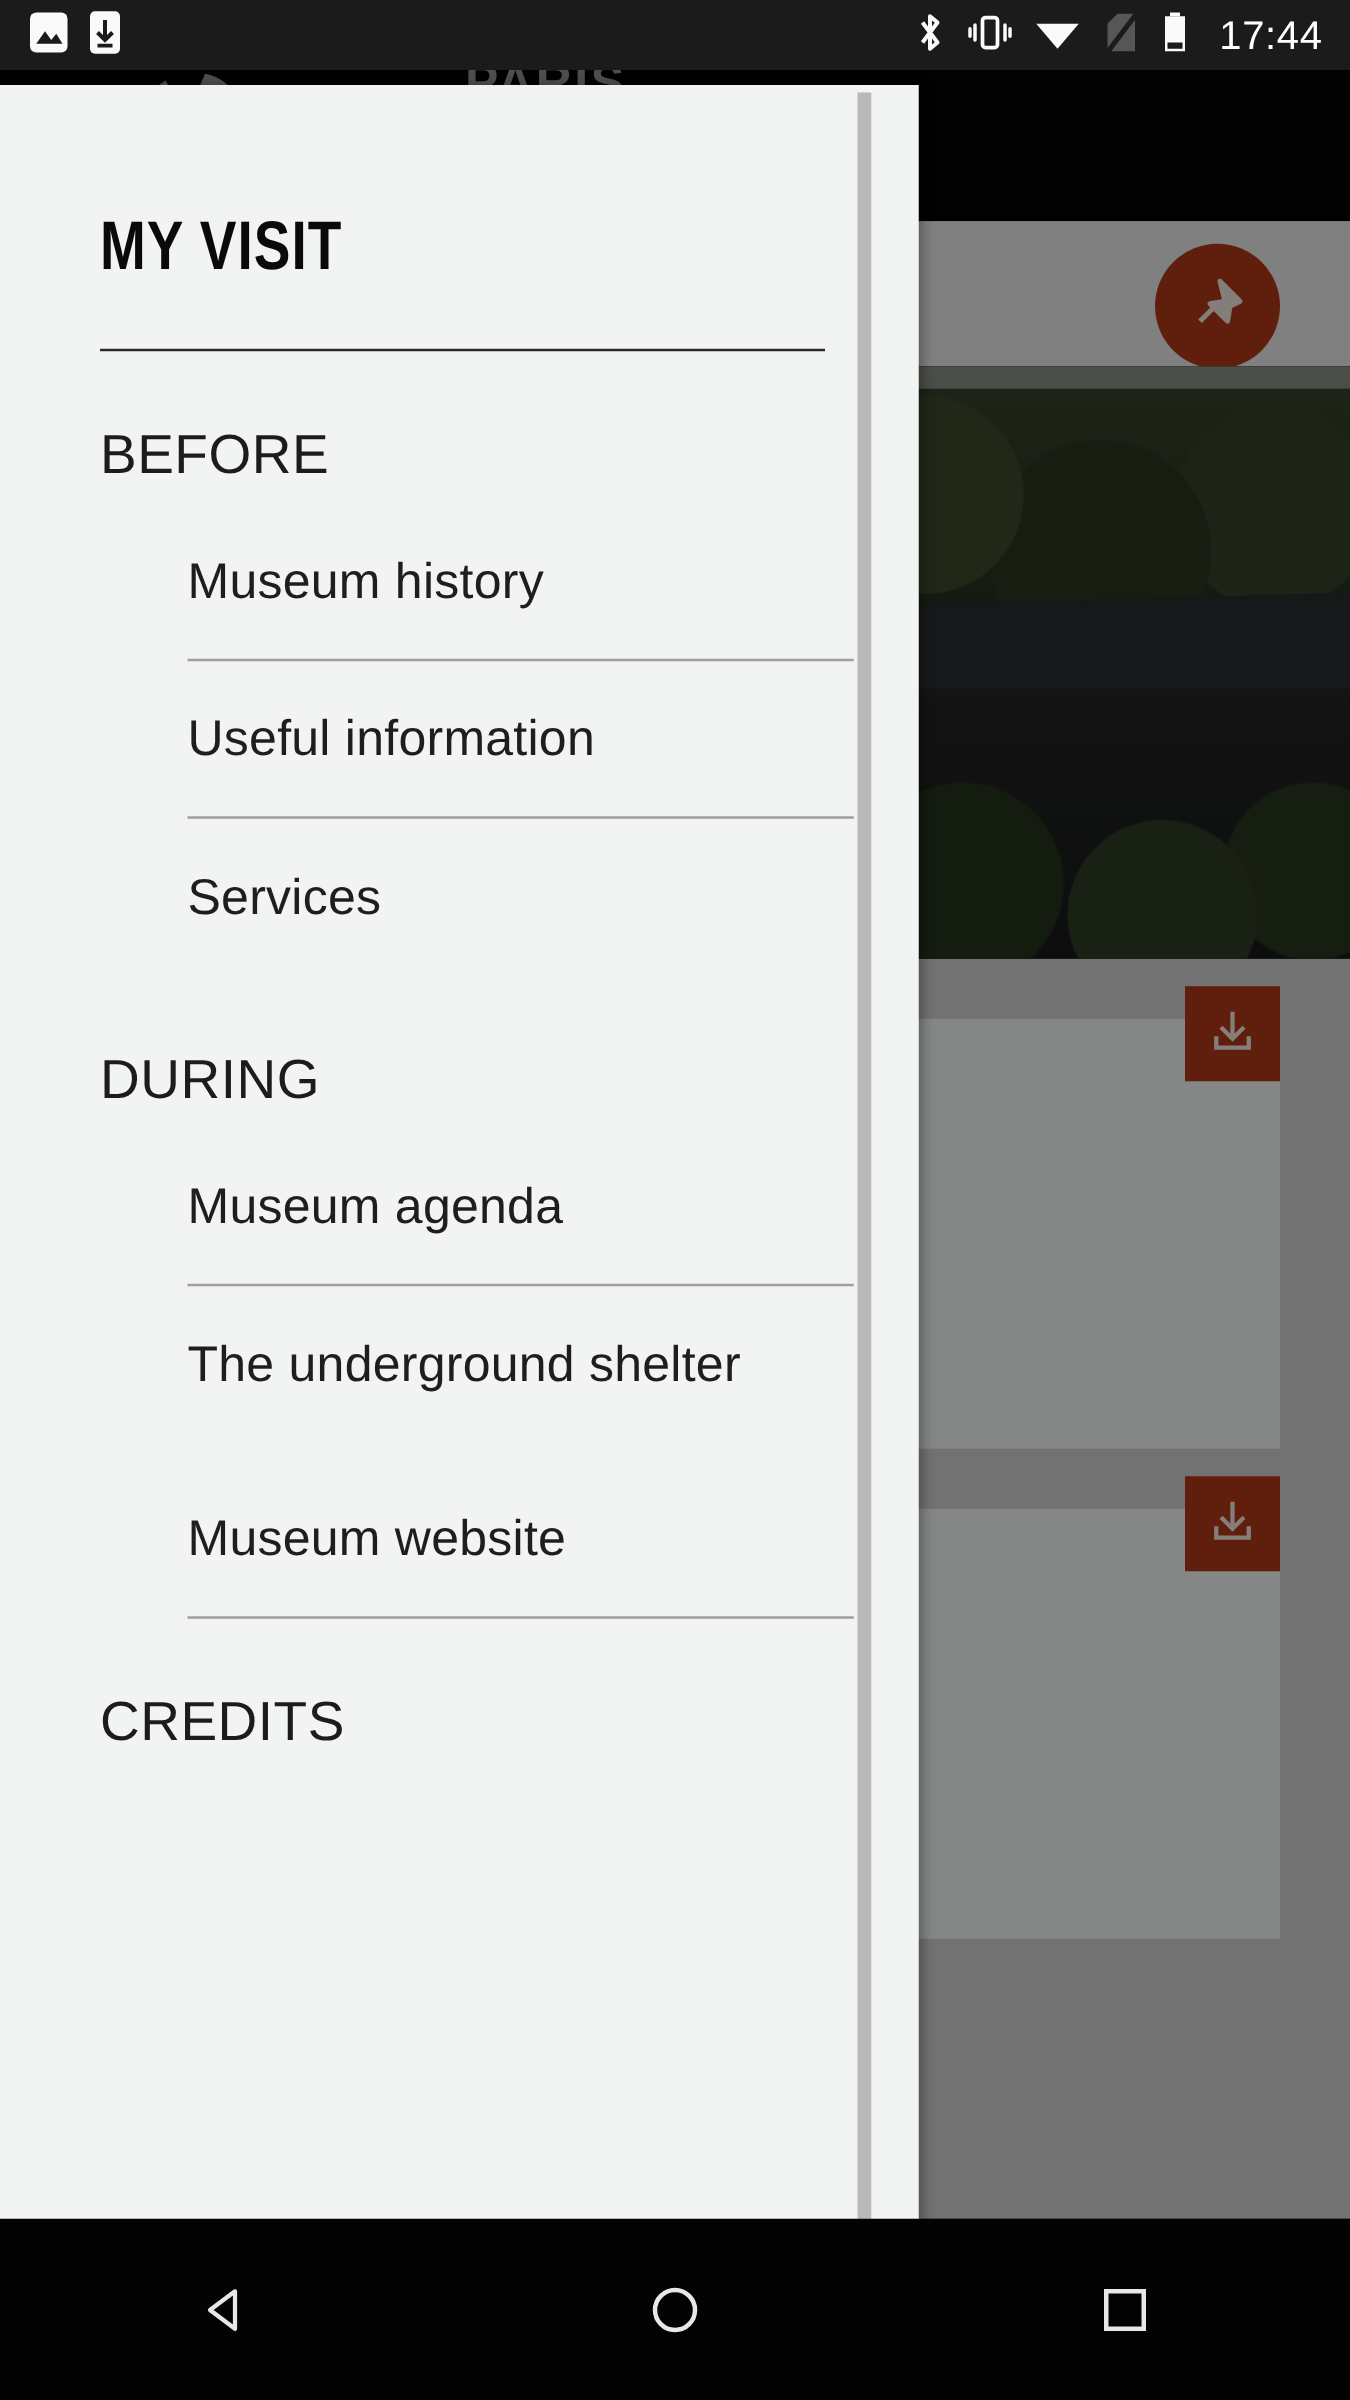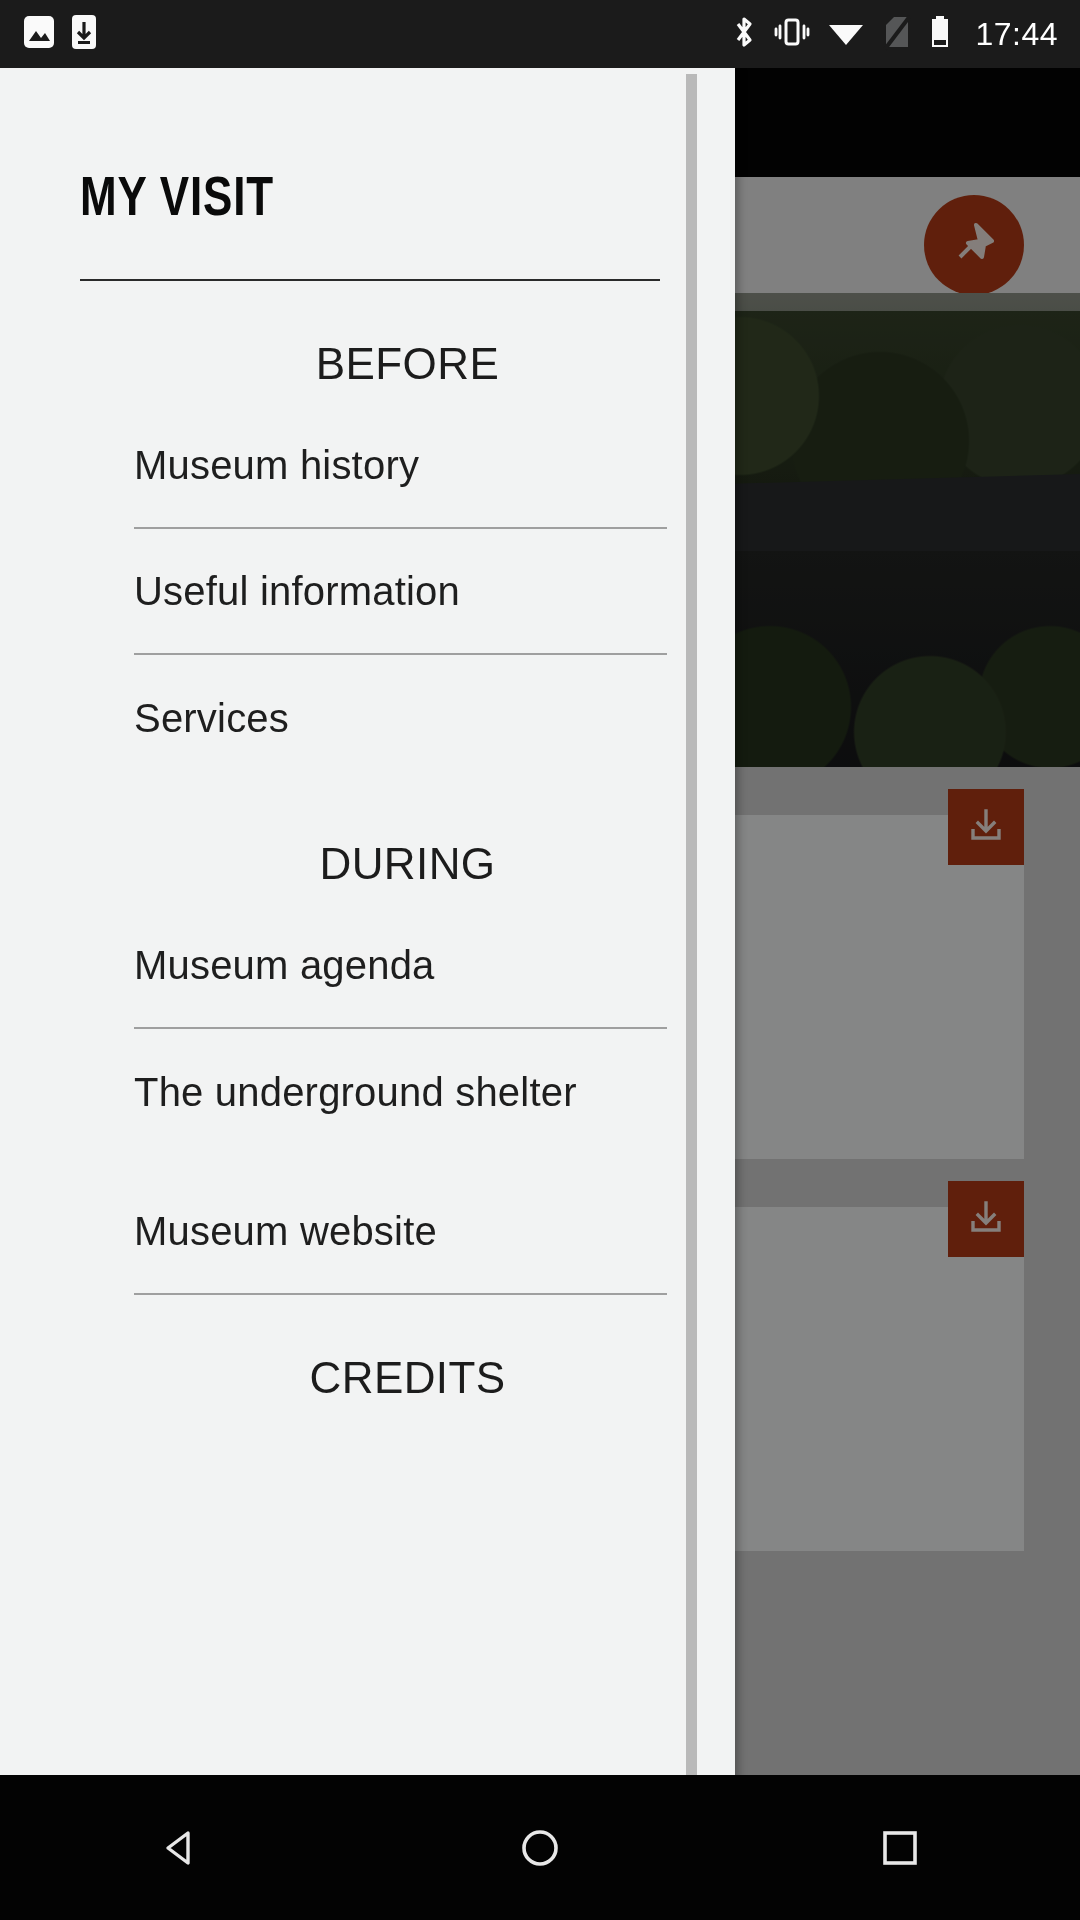--- a/index.html
+++ b/index.html
@@ -12,21 +12,21 @@
   #screen {
     position: relative;
     width: 1080px; height: 1920px;
     background: #000;
     overflow: hidden;
   }
 
   
   #status-bar {
     position: absolute; top: 0; left: 0;
-    width: 1080px; height: 68px;
+    width: 1080px; height: 56px;
     background: #1b1b1b;
     display: flex; align-items: center;
     padding: 0 22px;
   }
   .sb-left { display: flex; align-items: center; gap: 14px; }
   .sb-right { margin-left: auto; display: flex; align-items: center; gap: 17px; }
   .sb-ico { display: block; }
   #status-clock {
     color: #fff; font-size: 32px; font-weight: 400;
     letter-spacing: 0.5px; margin-left: 7px;
@@ -207,23 +207,22 @@
     width: 580px; height: 2px; background: #2a2a2a;
   }
 
   .section-head {
     margin: 58px 0 0 80px;
     font-size: 44px; font-weight: 400;
     color: #1c1c1c;
     letter-spacing: 0.4px;
     text-transform: uppercase;
     font-family: "Liberation Sans", sans-serif;
-    text-align: center;
-  }
-  .section-items { margin-top: 14px; }
+  }
+  .section-items { margin-top: 14px; padding-left: 16px; }
   .nav-item {
     margin-left: 134px;
     width: 533px;
     height: 126px;
     display: flex; align-items: center;
     font-size: 40px; font-weight: 300;
     color: #1e1e1e;
     letter-spacing: 0.2px;
     font-family: "Liberation Sans", sans-serif;
   }

